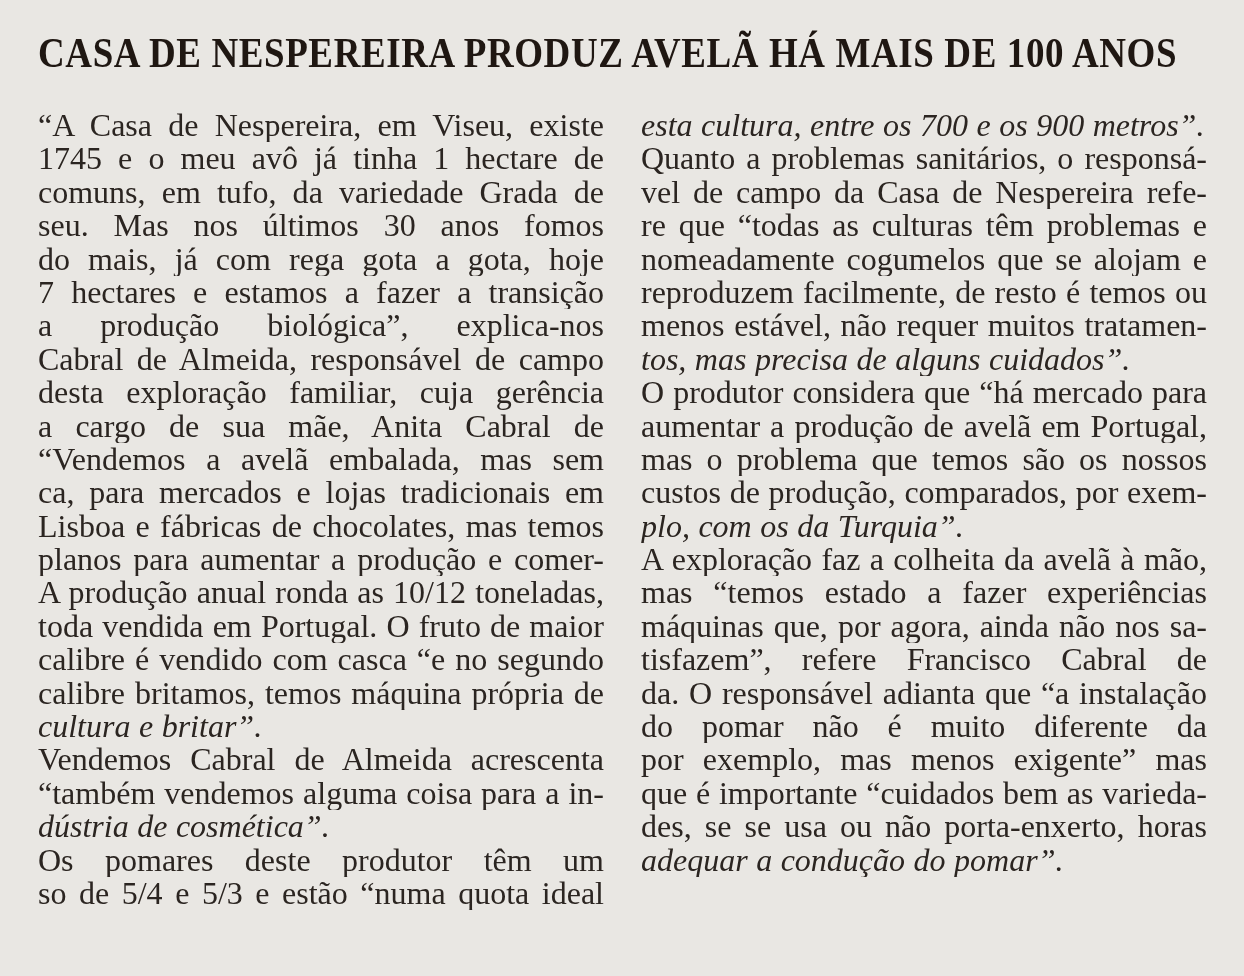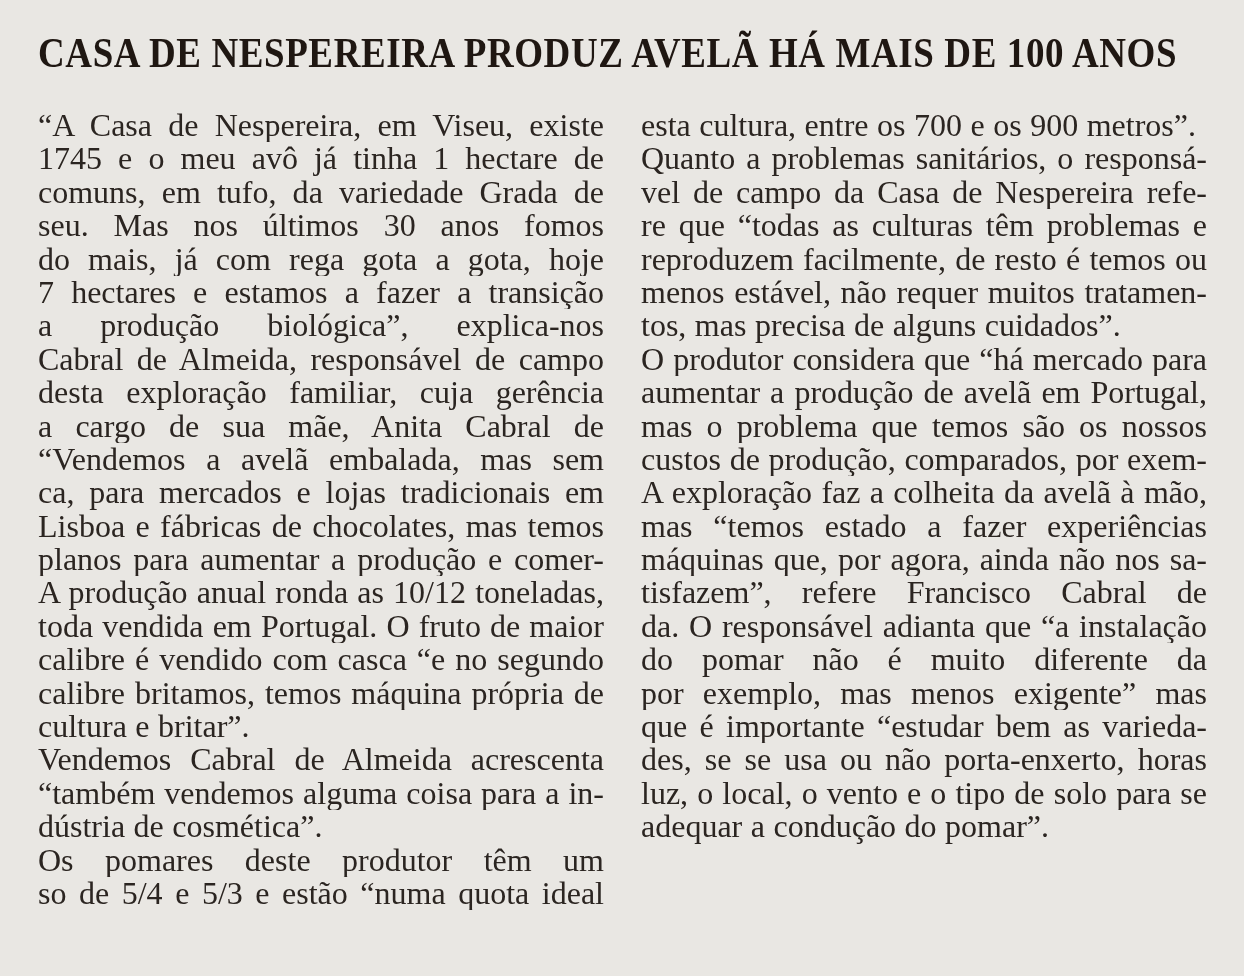--- a/index.html
+++ b/index.html
@@ -43,20 +43,21 @@
     line-height: 33.4px;
     height: 33.4px;
     color: #2b2521;
     text-align: justify;
     text-align-last: justify;
     overflow: hidden;
     word-spacing: 0.5px;
   }
   .line.para-end {
     text-align-last: left;
+    font-style: italic;
   }
 </style>
 </head>
 <body>
 
 <div class="page">
   <h1 class="headline">CASA DE NESPEREIRA PRODUZ AVELÃ HÁ MAIS DE 100 ANOS</h1>
   <div class="cols">
     <div class="col">
         <div class="line">“A Casa de Nespereira, em Viseu, existe desde</div>
@@ -82,33 +83,34 @@
         <div class="line">“também vendemos alguma coisa para a in-</div>
         <div class="line para-end">dústria de cosmética”.</div>
         <div class="line">Os pomares deste produtor têm um compas-</div>
         <div class="line">so de 5/4 e 5/3 e estão “numa quota ideal para</div>
       </div>
     <div class="col">
         <div class="line para-end">esta cultura, entre os 700 e os 900 metros”.</div>
         <div class="line">Quanto a problemas sanitários, o responsá-</div>
         <div class="line">vel de campo da Casa de Nespereira refe-</div>
         <div class="line">re que “todas as culturas têm problemas e</div>
+        <div class="line">nomeadamente cogumelos que se alojam e</div>
         <div class="line">reproduzem facilmente, de resto é temos ou</div>
         <div class="line">menos estável, não requer muitos tratamen-</div>
         <div class="line para-end">tos, mas precisa de alguns cuidados”.</div>
         <div class="line">O produtor considera que “há mercado para</div>
         <div class="line">aumentar a produção de avelã em Portugal,</div>
         <div class="line">mas o problema que temos são os nossos</div>
         <div class="line">custos de produção, comparados, por exem-</div>
+        <div class="line para-end">plo, com os da Turquia”.</div>
         <div class="line">A exploração faz a colheita da avelã à mão,</div>
         <div class="line">mas “temos estado a fazer experiências com</div>
         <div class="line">máquinas que, por agora, ainda não nos sa-</div>
         <div class="line">tisfazem”, refere Francisco Cabral de Almei-</div>
         <div class="line">da. O responsável adianta que “a instalação</div>
         <div class="line">do pomar não é muito diferente da amêndoa,</div>
         <div class="line">por exemplo, mas menos exigente” mas frisa</div>
-        <div class="line">que é importante “estudar bem as varieda-</div>
+        <div class="line">que é importante “cuidados bem as varieda-</div>
         <div class="line">des, se se usa ou não porta-enxerto, horas de</div>
-        <div class="line">luz, o local, o vento e o tipo de solo para se</div>
         <div class="line para-end">adequar a condução do pomar”.</div>
       </div>
   </div>
 </div>
 
 </body></html>

